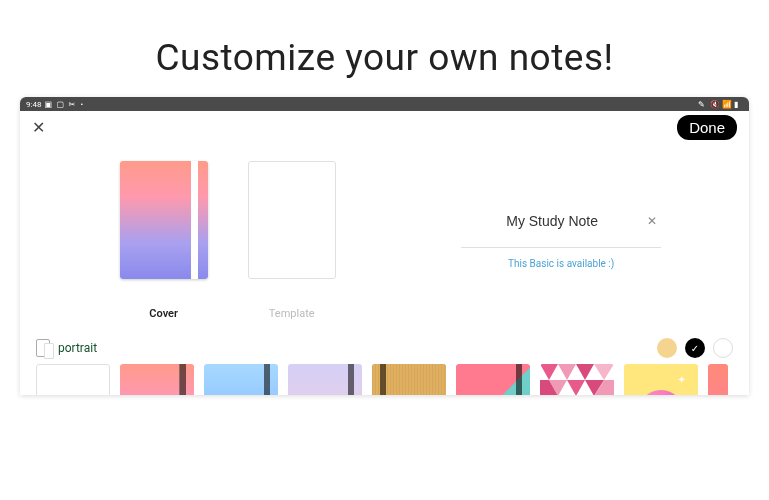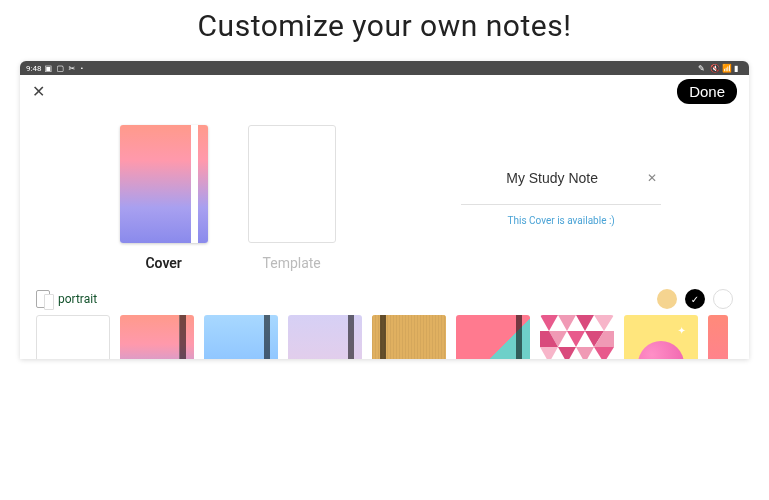--- a/index.html
+++ b/index.html
@@ -1,39 +1,39 @@
 <!DOCTYPE html>
 <html><head>
 <meta charset="utf-8">
 <style>
   * { box-sizing: border-box; margin: 0; padding: 0; }
   body { font-family: -apple-system, BlinkMacSystemFont, "Segoe UI", Roboto, sans-serif; background: #fff; width: 769px; height: 500px; overflow: hidden; }
   
-  .page-title { text-align: center; font-size: 30px; font-weight: 400; color: #222; margin-top: 8px; letter-spacing: 0.5px; }
+  .page-title { text-align: center; font-size: 37px; font-weight: 400; color: #222; margin-top: 36px; letter-spacing: 0.5px; }
   
   .device-frame { margin: 18px 20px 0; background: #fff; border-radius: 6px 6px 0 0; overflow: hidden; box-shadow: 0 1px 5px rgba(0,0,0,0.15); height: 298px; position: relative; }
   
   .status-bar { height: 14px; background: #4a4a4a; display: flex; align-items: center; justify-content: space-between; padding: 0 6px; font-size: 8px; color: #fff; }
   .status-left { display: flex; gap: 3px; align-items: center; }
   .status-right { display: flex; gap: 3px; align-items: center; }
   .status-icon { width: 9px; height: 9px; display: inline-block; }
   
   .app-header { height: 32px; display: flex; align-items: center; justify-content: space-between; padding: 0 12px; }
   .close-x { font-size: 16px; color: #444; cursor: pointer; }
   .done-btn { background: #000; color: #fff; border-radius: 12px; padding: 4px 12px; font-size: 15px; cursor: pointer; border: none; }
   
   .main-row { display: flex; padding: 18px 16px 8px; }
   .preview-side { flex: 0 0 55%; display: flex; justify-content: center; gap: 40px; }
   
   .tab-col { display: flex; flex-direction: column; align-items: center; }
   .thumb { width: 88px; height: 118px; border-radius: 3px; position: relative; }
   .cover-thumb { background: linear-gradient(180deg, #ff9a8b 0%, #ff99ac 30%, #a8a0f0 70%, #8a8aec 100%); box-shadow: 0 1px 3px rgba(0,0,0,0.2); }
   .cover-thumb::after { content:""; position:absolute; right:10px; top:0; width:7px; height:100%; background:#fff; }
   .template-thumb { background:#fff; border:1px solid #e0e0e0; }
-  .tab-label { margin-top: 12px; font-size: 14px; }
+  .tab-label { margin-top: 28px; font-size: 11px; }
   .tab-active { color:#222; font-weight:600; }
   .tab-inactive { color:#bbb; }
   
   .title-side { flex: 1; display: flex; flex-direction: column; align-items: center; justify-content: center; padding-right: 30px; }
   .title-row { display: flex; align-items: center; width: 200px; border-bottom: 1px solid #e0e0e0; padding-bottom: 18px; }
   .title-input { flex:1; border:none; outline:none; text-align:center; font-size:14px; color:#333; background:transparent; }
   .title-clear { font-size:12px; color:#888; cursor:pointer; padding:0 4px; }
   .title-hint { margin-top: 10px; font-size: 10px; color: #4aa3d6; }
   
   .options-row { display:flex; align-items:center; justify-content:space-between; padding: 10px 16px 6px; }
@@ -118,21 +118,21 @@
       <div class="tab-col">
         <div class="thumb template-thumb"></div>
         <div class="tab-label tab-inactive">Template</div>
       </div>
     </div>
     <div class="title-side">
       <div class="title-row">
         <input class="title-input" value="My Study Note" style="">
         <span class="title-clear">✕</span>
       </div>
-      <div class="title-hint">This Cover is available :)</div>
+      <div class="title-hint">This Basic is available :)</div>
     </div>
   </div>
 
   <div class="options-row">
     <div class="orientation">
       <span class="orient-icon"></span>
       <span class="orient-label">portrait</span>
     </div>
     <div class="color-swatches">
       <div class="swatch sw-1"></div>

